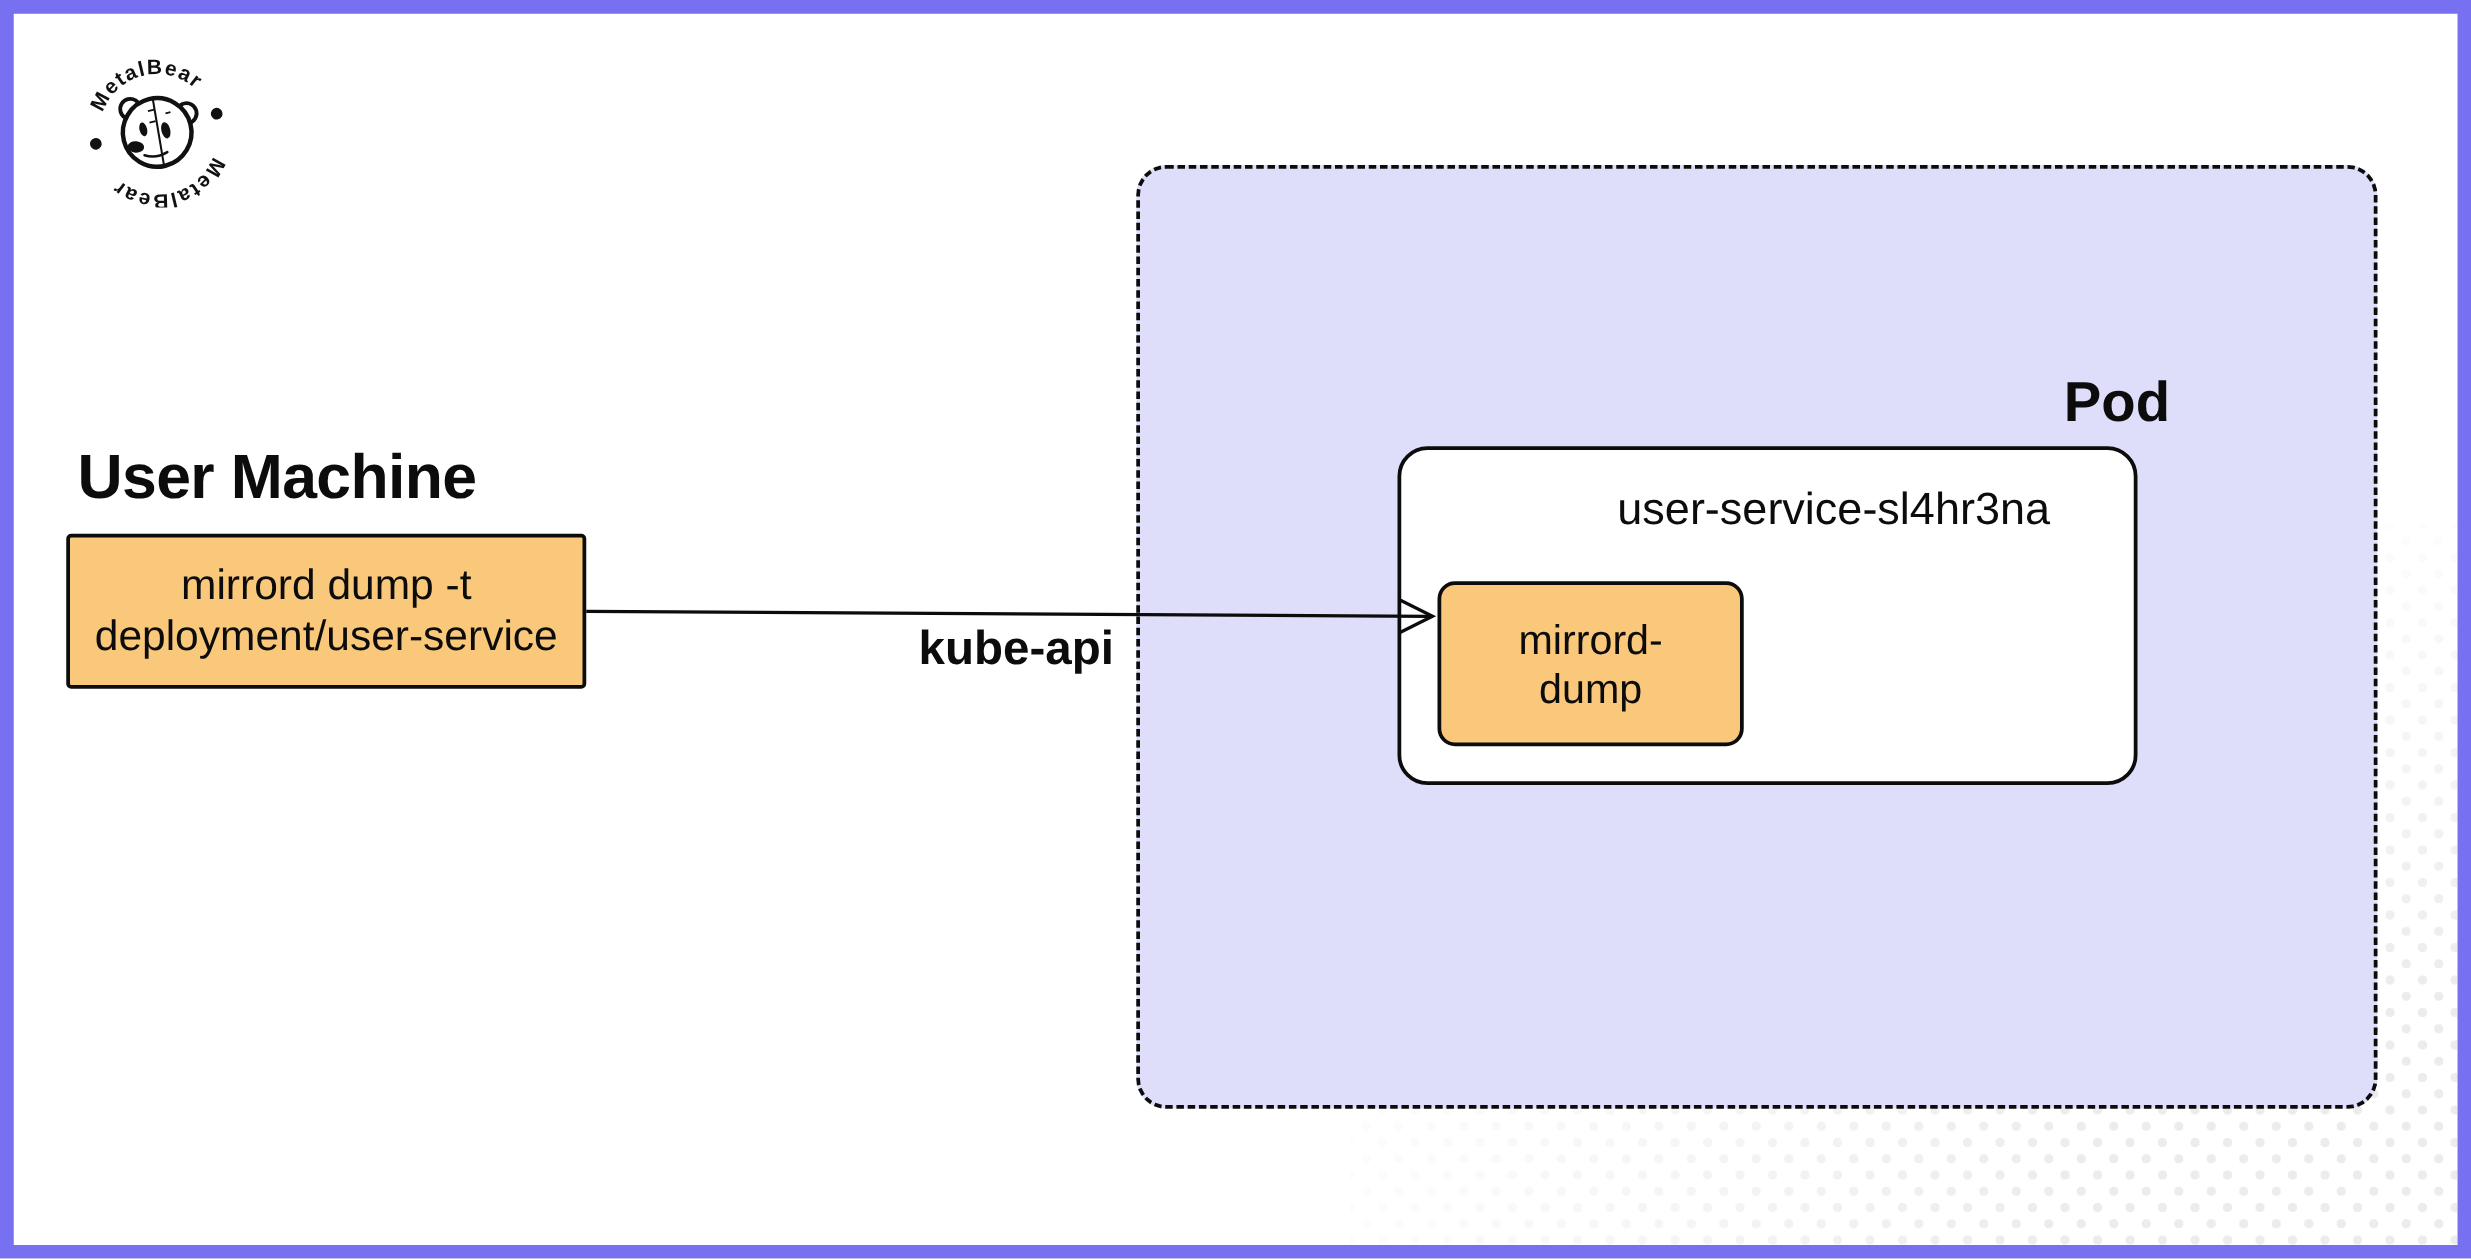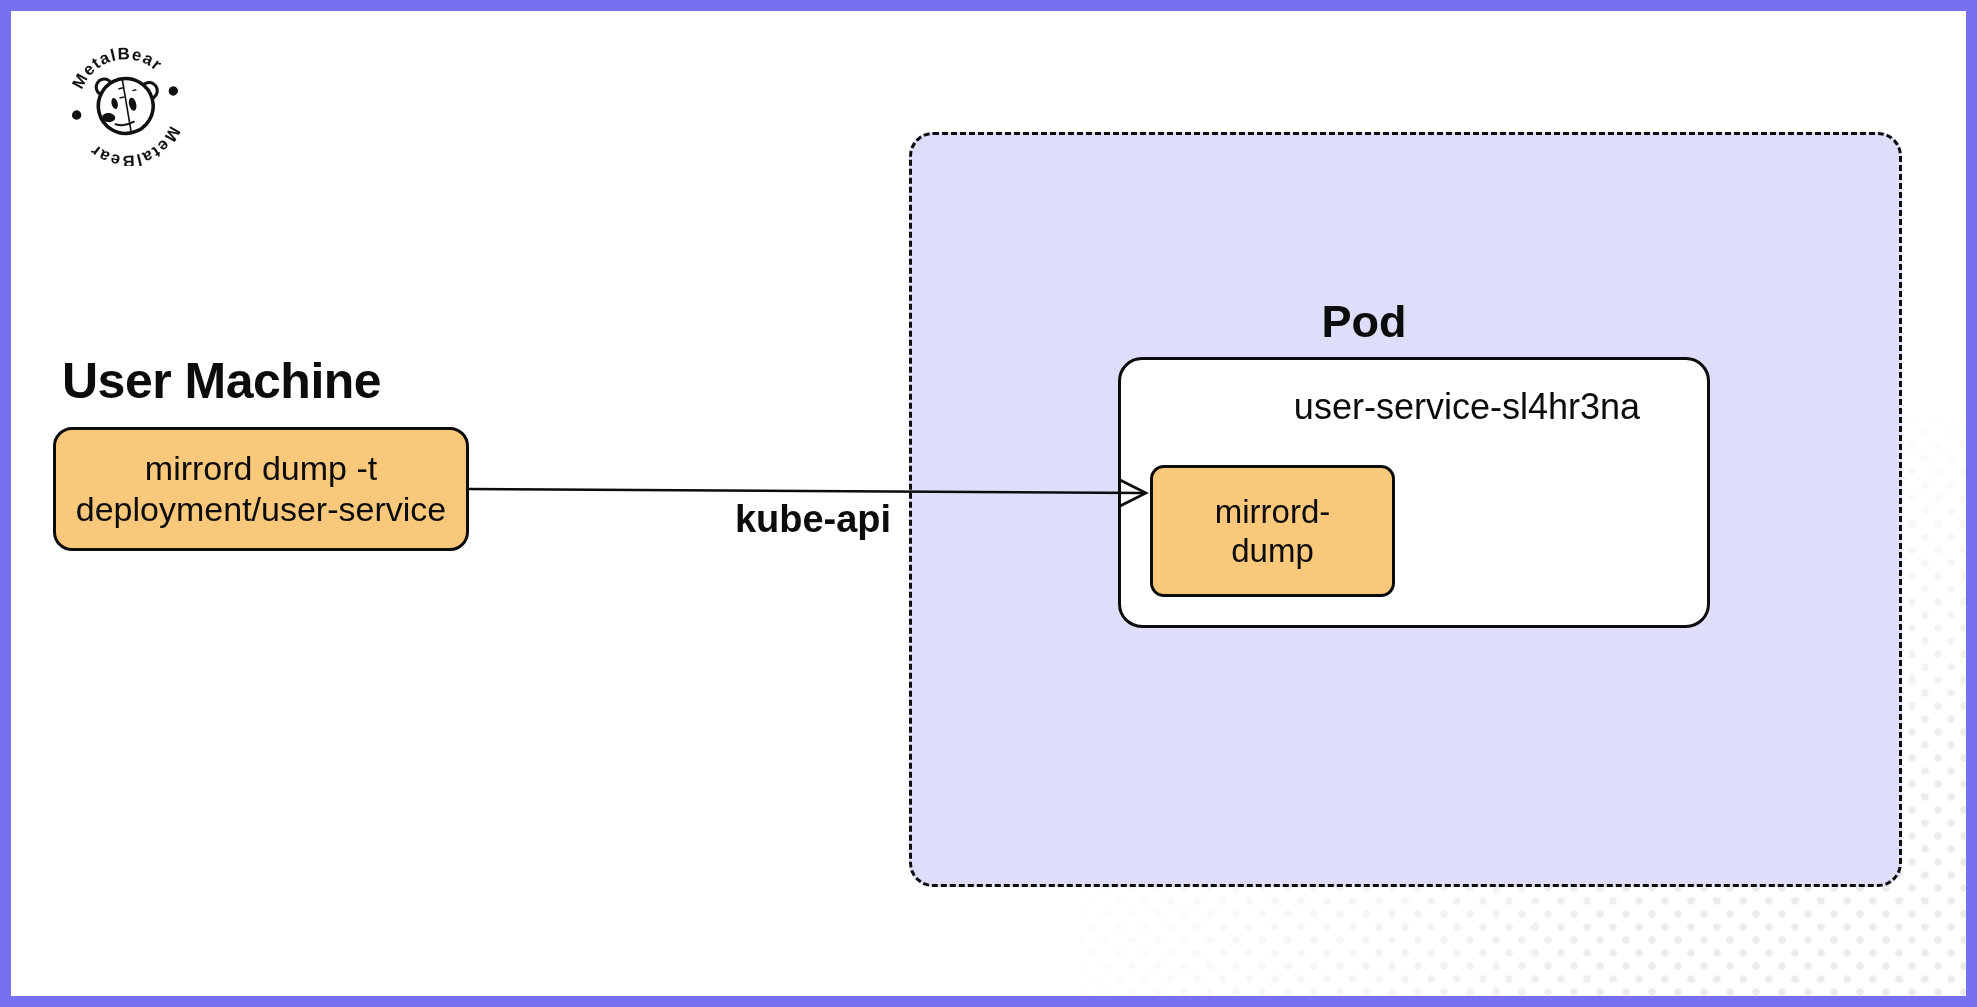--- a/index.html
+++ b/index.html
@@ -22,21 +22,21 @@
   .heading{
     position:absolute;left:62px;top:352px;
     font-size:50px;font-weight:800;letter-spacing:-0.5px;
     z-index:3;
   }
   .cmd-box{
     position:absolute;left:53px;top:427px;width:416px;height:124px;
     box-sizing:border-box;
     background:var(--box-orange,#fac87a);
     border:3px solid var(--ink,#0c0c0d);
-    border-radius:19px;
+    border-radius:4px;
     display:flex;flex-direction:column;align-items:center;justify-content:center;
     font-size:34px;line-height:41px;
     z-index:3;text-align:center;
   }
   .conn-label{
     position:absolute;left:688px;top:498px;width:250px;
     text-align:center;font-size:38px;font-weight:700;
     z-index:4;
   }
   
@@ -53,22 +53,22 @@
   }
   .cluster{
     position:absolute;left:909px;top:132px;width:993px;height:755px;
     box-sizing:border-box;
     background:var(--panel,#dedefa);
     border:3px dashed var(--ink,#0c0c0d);
     border-radius:24px;
     z-index:2;
   }
   .pod-title{
-    position:absolute;left:1068px;top:296px;width:592px;
-    text-align:center;font-size:45px;font-weight:800;
+    position:absolute;left:1144px;top:296px;width:592px;
+    text-align:right;font-size:45px;font-weight:800;
     z-index:3;
   }
   .pod-box{
     position:absolute;left:1118px;top:357px;width:592px;height:271px;
     box-sizing:border-box;
     background:#ffffff;
     border:3px solid var(--ink,#0c0c0d);
     border-radius:24px;
     z-index:3;
   }

